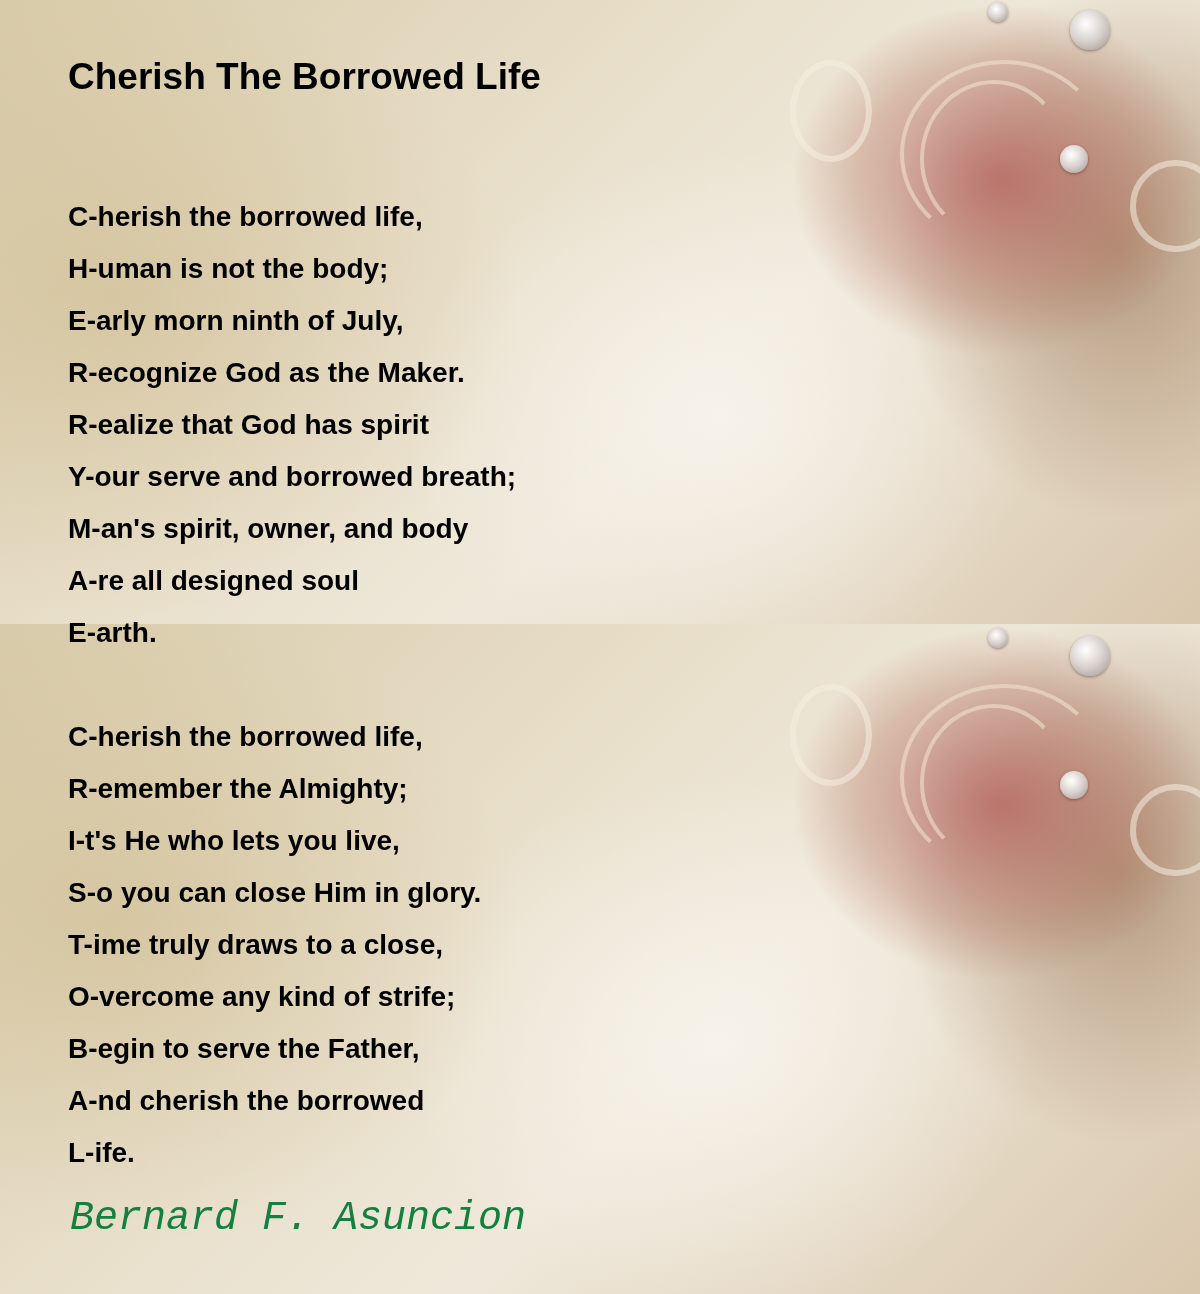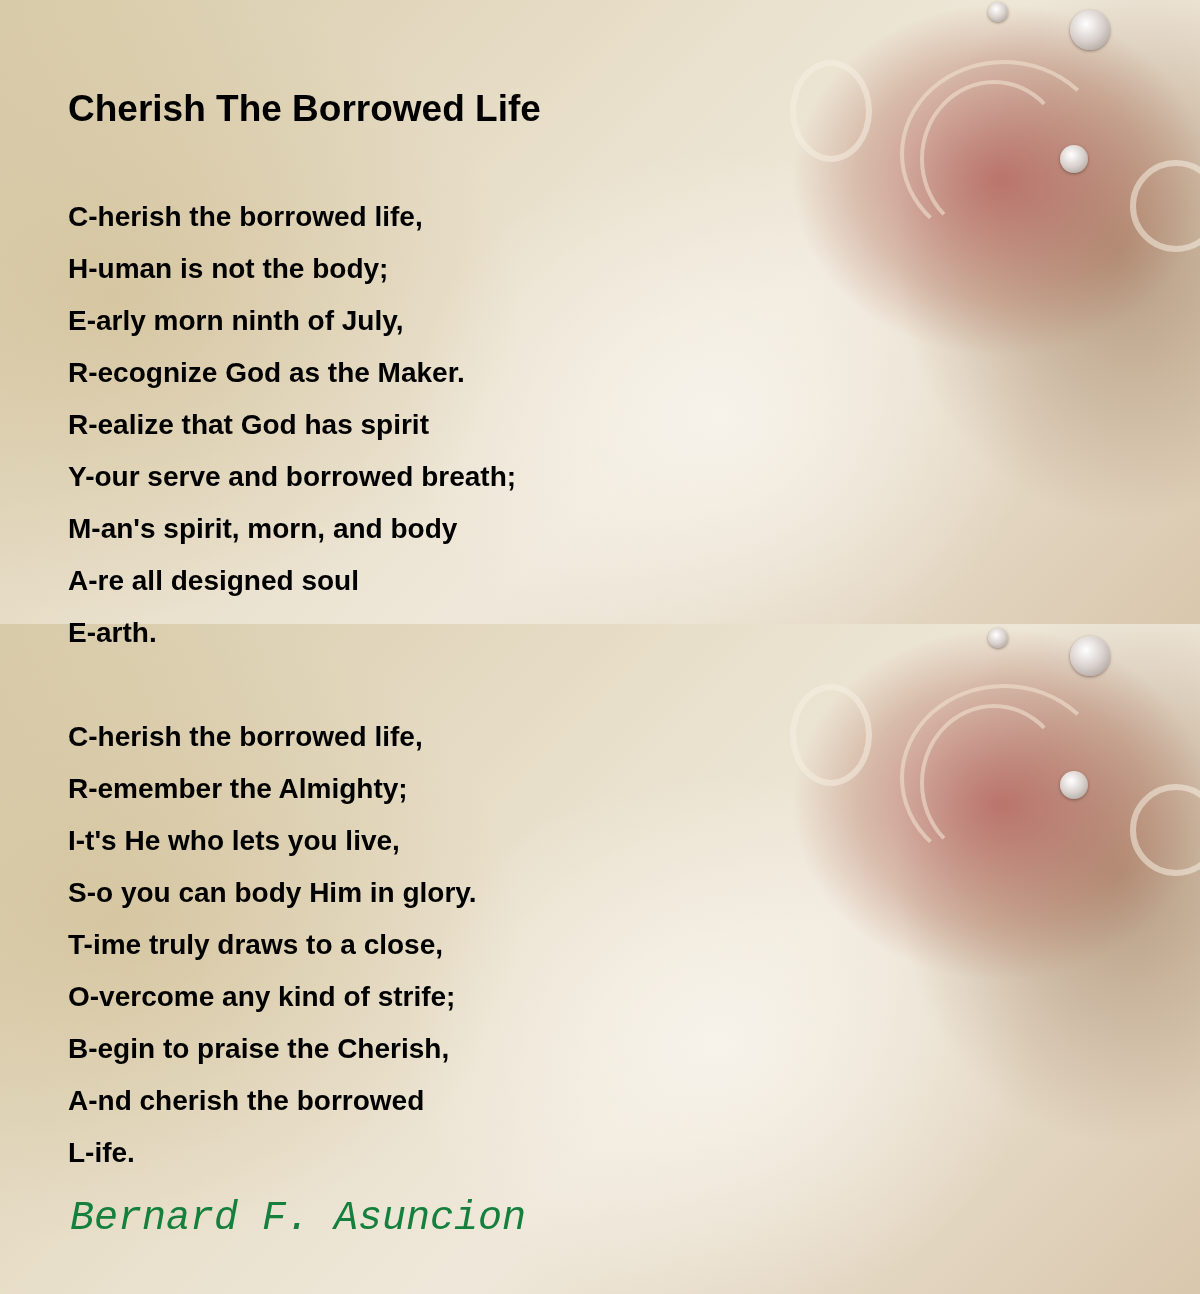--- a/index.html
+++ b/index.html
@@ -28,21 +28,21 @@
   .panel .swirl {
     position: absolute; border: 6px solid rgba(245,238,225,0.55); border-radius: 50%;
   }
   .panel .petal {
     position: absolute; border-radius: 50%;
     border: 4px solid rgba(240,225,205,0.6);
     border-right-color: transparent; border-bottom-color: transparent;
   }
   .title {
     position: absolute; left: 68px; top: 56px;
-    font-size: 37px; font-weight: bold; color: #000; white-space: nowrap; margin-top: 32px;
+    font-size: 37px; font-weight: bold; color: #000; white-space: nowrap;
   }
   .line {
     position: absolute; left: 68px;
     font-size: 28px; font-weight: bold; color: #000; white-space: nowrap;
     line-height: 34px;
     margin-top: 42px;
   }
   .author {
     position: absolute; left: 70px; top: 1196px;
     font-size: 40px; font-style: italic; color: #15803d; white-space: nowrap; font-family: Liberation Mono, monospace;
@@ -73,30 +73,30 @@
 
 <div class="title">Cherish The Borrowed Life</div>
 
 <div>
   <div class="line" style="top:158px">C-herish the borrowed life,</div>
   <div class="line" style="top:210px">H-uman is not the body;</div>
   <div class="line" style="top:262px">E-arly morn ninth of July,</div>
   <div class="line" style="top:314px">R-ecognize God as the Maker.</div>
   <div class="line" style="top:366px">R-ealize that God has spirit</div>
   <div class="line" style="top:418px">Y-our serve and borrowed breath;</div>
-  <div class="line" style="top:470px">M-an's spirit, morn, and body</div>
+  <div class="line" style="top:470px">M-an's spirit, owner, and body</div>
   <div class="line" style="top:522px">A-re all designed soul</div>
   <div class="line" style="top:574px">E-arth.</div>
 </div>
 
 <div>
   <div class="line" style="top:678px">C-herish the borrowed life,</div>
   <div class="line" style="top:730px">R-emember the Almighty;</div>
   <div class="line" style="top:782px">I-t's He who lets you live,</div>
-  <div class="line" style="top:834px">S-o you can body Him in glory.</div>
+  <div class="line" style="top:834px">S-o you can close Him in glory.</div>
   <div class="line" style="top:886px">T-ime truly draws to a close,</div>
   <div class="line" style="top:938px">O-vercome any kind of strife;</div>
-  <div class="line" style="top:990px">B-egin to praise the Cherish,</div>
+  <div class="line" style="top:990px">B-egin to serve the Father,</div>
   <div class="line" style="top:1042px">A-nd cherish the borrowed</div>
   <div class="line" style="top:1094px">L-ife.</div>
 </div>
 
 <div class="author">Bernard F. Asuncion</div>
 
 </body></html>

